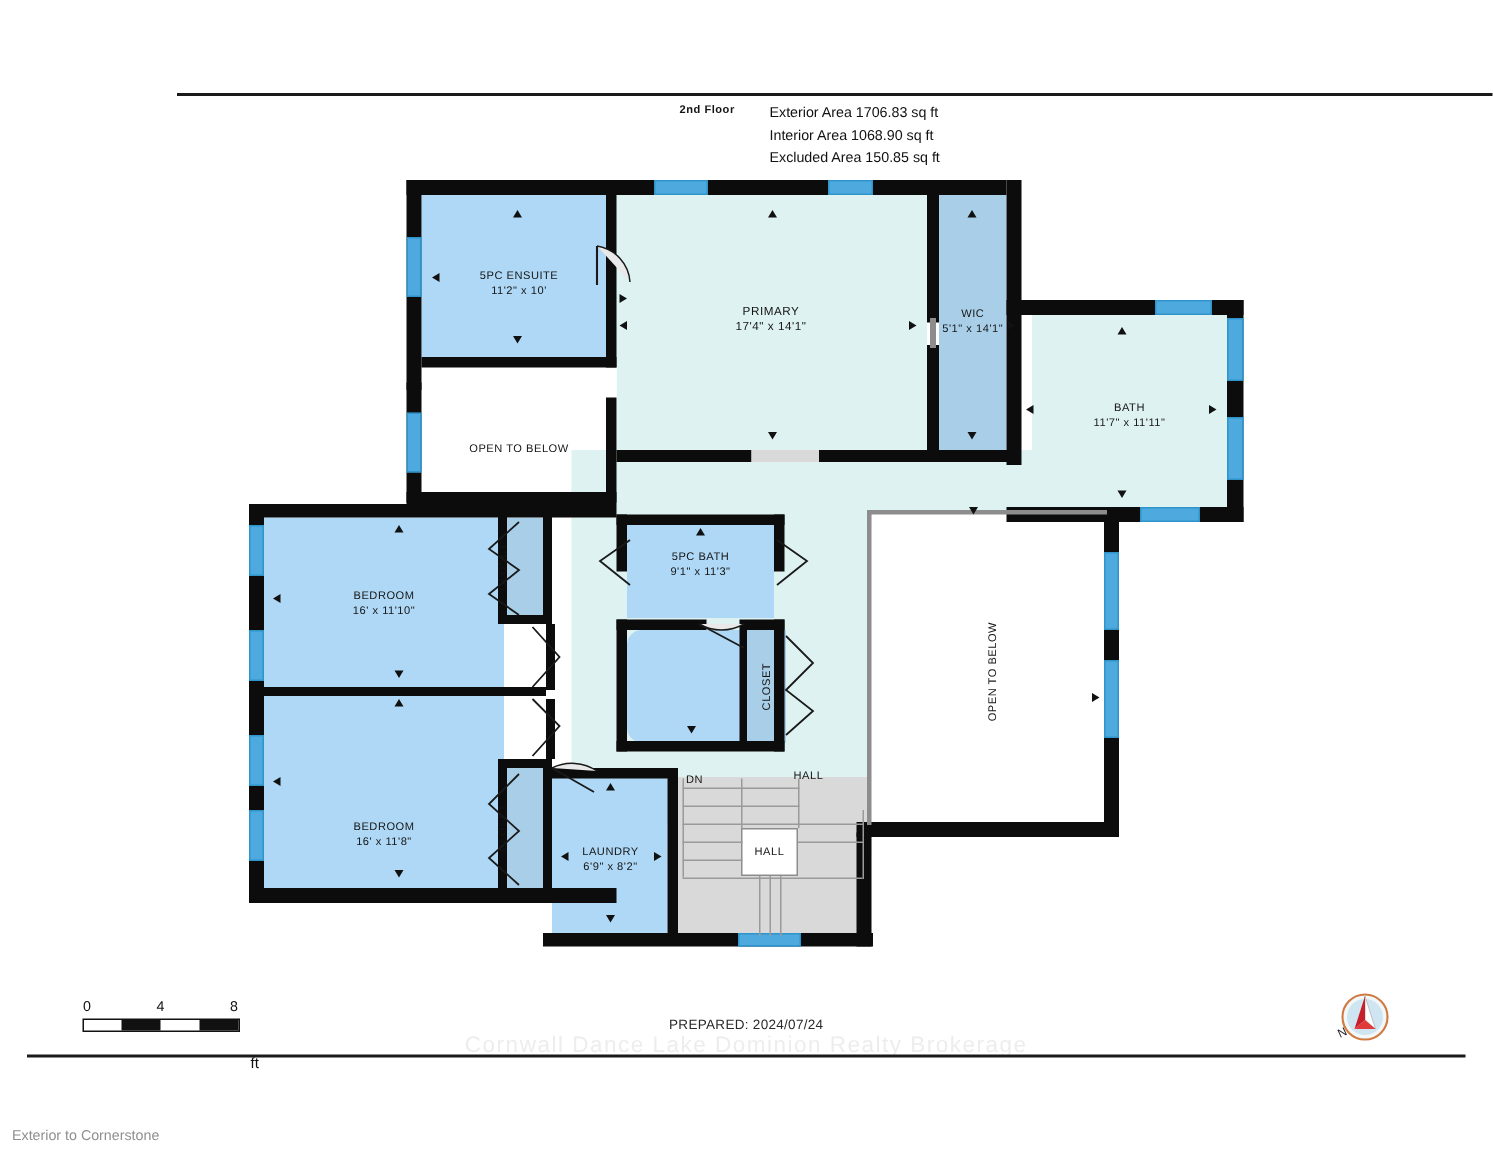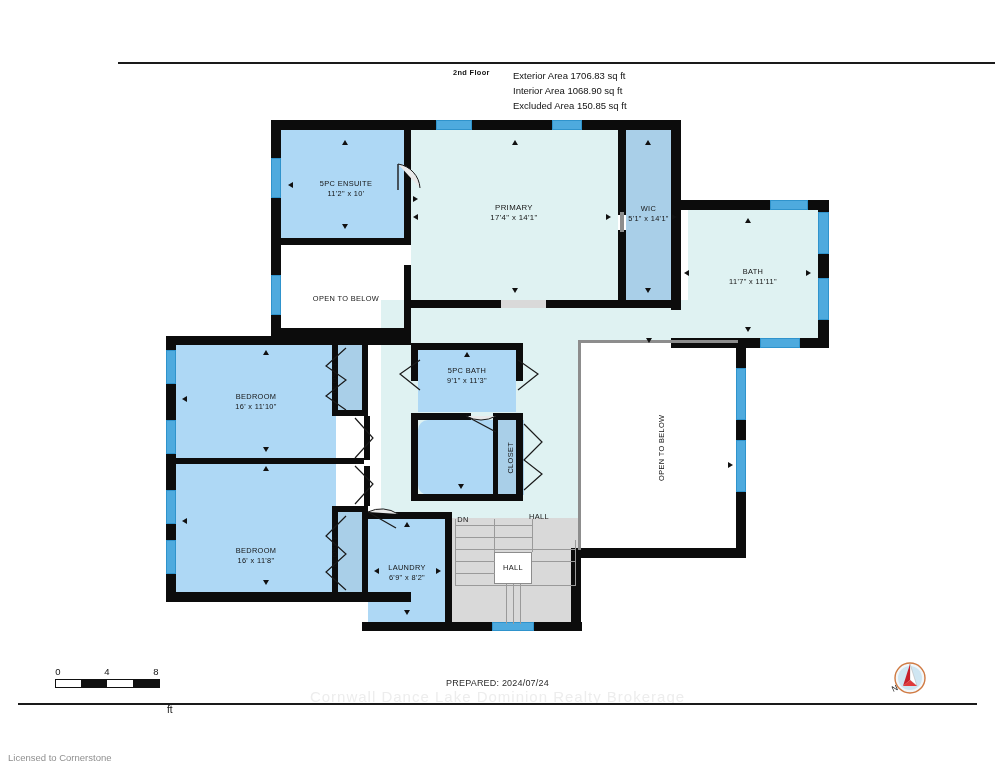--- a/index.html
+++ b/index.html
@@ -386,15 +386,15 @@
       <circle cx="24" cy="24" r="15" fill="#f2f7fa" stroke="#d07a42" stroke-width="1.4"></circle>
       <circle cx="24" cy="24" r="12" fill="#cfe6f2" stroke="none"></circle>
       <path d="M24 10 L31 32 L24 26 Z" fill="#ffffff" stroke="#b8b8b8" stroke-width="0.6"></path>
       <path d="M24 10 L17 32 L24 26 Z" fill="#c8202a"></path>
       <path d="M17 32 L31 32 L24 26 Z" fill="#e03a3a"></path>
     </svg>
     <div class="nlabel">N</div>
   </div>
 
   <div class="footrule"></div>
-  <div class="licensed">Licensed to Cornerstone</div>
+  <div class="licensed">Exterior to Cornerstone</div>
 
 </div>
 
 </body></html>

